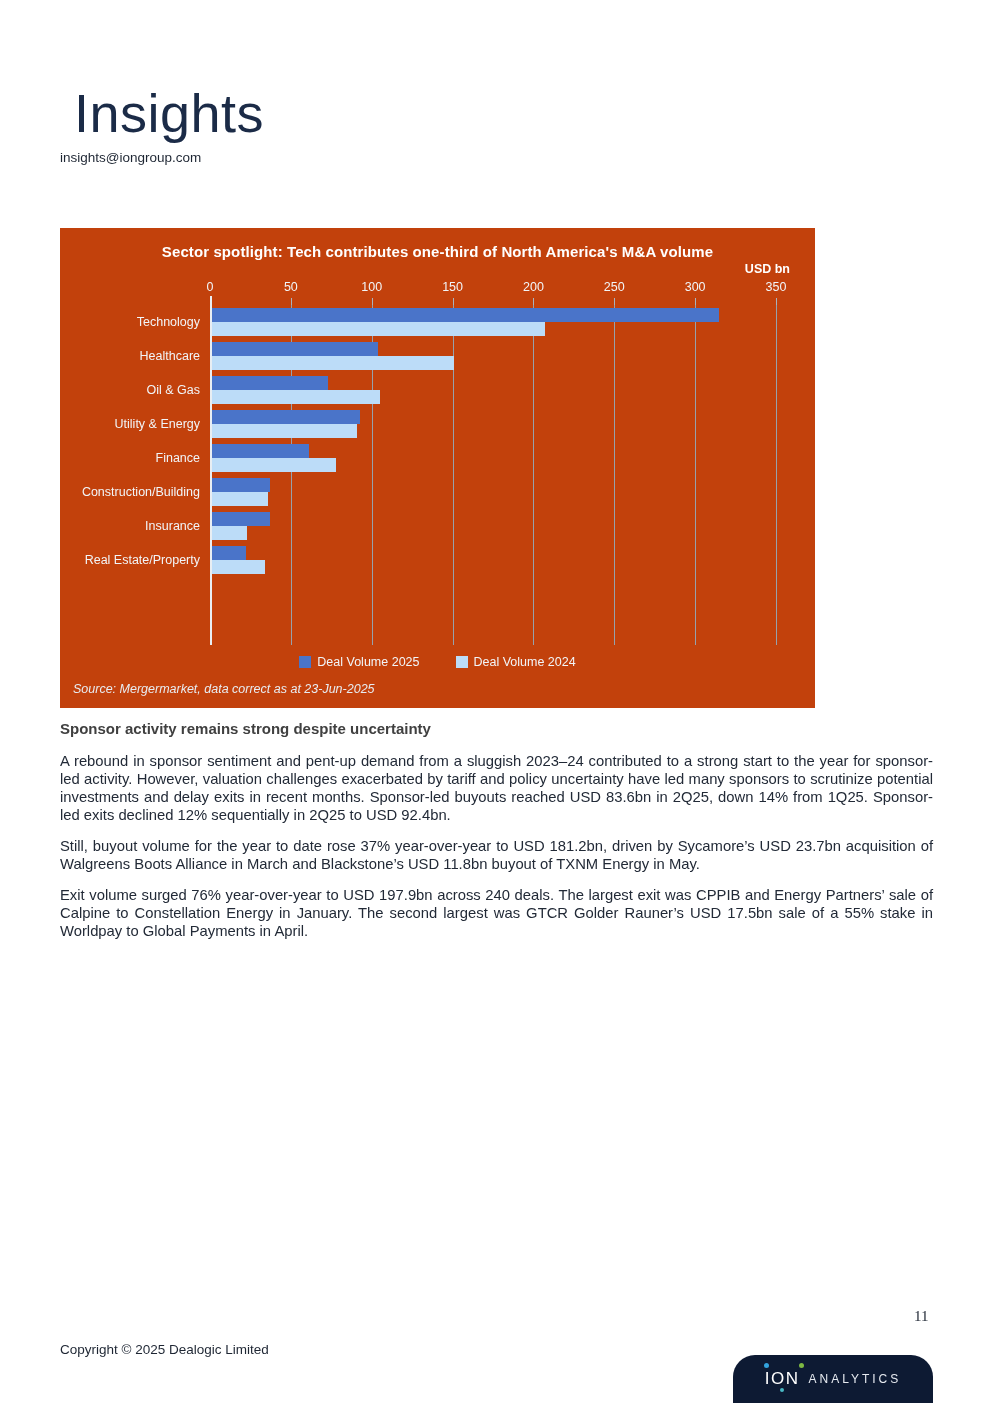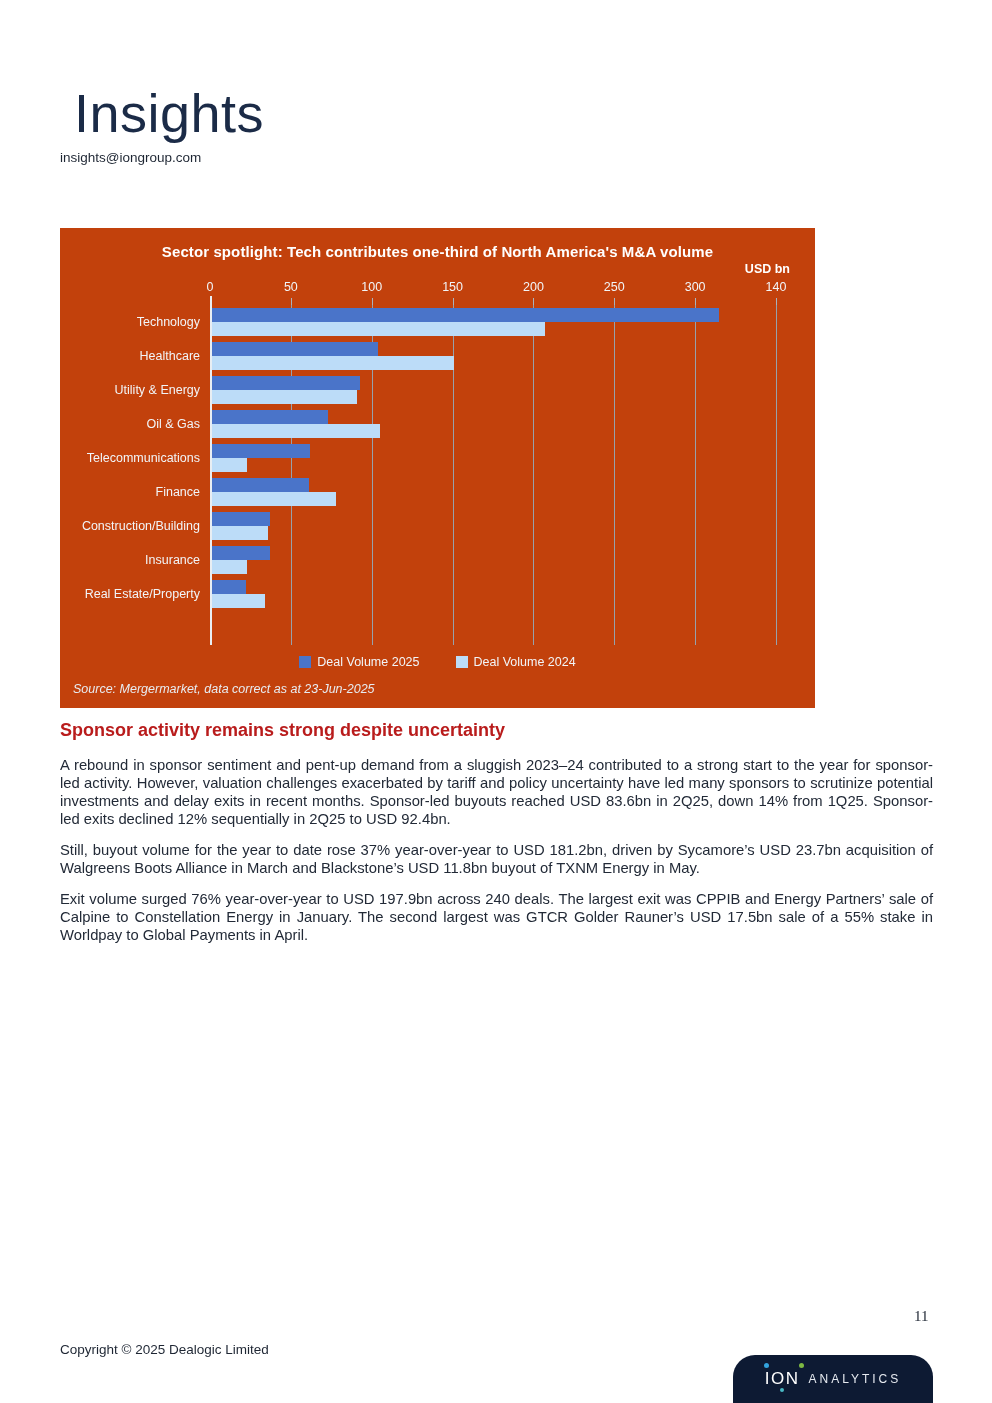--- a/index.html
+++ b/index.html
@@ -55,21 +55,21 @@
   .legend-item { display:flex; align-items:center; gap:6px; }
   .legend-swatch { width:12px; height:12px; display:inline-block; }
   .legend-label { font-size:12.5px; color:#f2f5f8; }
 
   .source {
     position:absolute; left:13px; top:454px; font-size:12.5px; font-style:italic; color:#e8ecf1;
   }
 
   
   .body-copy { position:absolute; left:60px; top:720px; width:873px; }
-  .body-heading { margin:0 0 15px 0; font-size:18px; font-weight:700; color:#b91c1c; }
+  .body-heading { margin:0 0 15px 0; font-size:15px; font-weight:700; color:#404040; }
   .body-copy p { margin:0 0 13px 0; font-size:14.8px; line-height:18px; text-align:justify; color:#222a37; }
 
   
   .copyright { position:absolute; left:60px; top:1342px; font-size:13.5px; color:#1e2633; }
   .page-num { position:absolute; left:914px; top:1308px; font-size:15px; color:#1e2633; font-family:"Liberation Serif", serif; }
   .logo-badge {
     position:absolute; left:733px; top:1355px; width:200px; height:48px;
     background:#0d1a33; border-radius:22px 22px 0 0;
     display:flex; align-items:center; justify-content:center; gap:9px;
   }
@@ -94,21 +94,21 @@
 
     <div class="plot-wrap">
       <div class="axis-labels" id="axis-labels">
           <span style="left: 0%;">0</span>
           <span style="left: 14.2857%;">50</span>
           <span style="left: 28.5714%;">100</span>
           <span style="left: 42.8571%;">150</span>
           <span style="left: 57.1429%;">200</span>
           <span style="left: 71.4286%;">250</span>
           <span style="left: 85.7143%;">300</span>
-          <span style="left: 100%;">140</span>
+          <span style="left: 100%;">350</span>
         </div>
       <div class="axis-ticks" id="axis-ticks">
           <i style="left: 14.2857%;"></i>
           <i style="left: 28.5714%;"></i>
           <i style="left: 42.8571%;"></i>
           <i style="left: 57.1429%;"></i>
           <i style="left: 71.4286%;"></i>
           <i style="left: 85.7143%;"></i>
           <i style="left: 100%;"></i>
         </div>
@@ -124,33 +124,28 @@
             <div class="row-label">Technology</div>
             <div class="bar s0" style="width: 90%; background: rgb(74, 116, 201);"></div>
             <div class="bar s1" style="width: 59.1429%; background: rgb(188, 220, 248);"></div>
           </div>
           <div class="chart-row">
             <div class="row-label">Healthcare</div>
             <div class="bar s0" style="width: 29.7143%; background: rgb(74, 116, 201);"></div>
             <div class="bar s1" style="width: 43.1429%; background: rgb(188, 220, 248);"></div>
           </div>
           <div class="chart-row">
-            <div class="row-label">Utility &amp; Energy</div>
-            <div class="bar s0" style="width: 26.5714%; background: rgb(74, 116, 201);"></div>
-            <div class="bar s1" style="width: 26%; background: rgb(188, 220, 248);"></div>
-          </div>
-          <div class="chart-row">
             <div class="row-label">Oil &amp; Gas</div>
             <div class="bar s0" style="width: 20.8571%; background: rgb(74, 116, 201);"></div>
             <div class="bar s1" style="width: 30%; background: rgb(188, 220, 248);"></div>
           </div>
           <div class="chart-row">
-            <div class="row-label">Telecommunications</div>
-            <div class="bar s0" style="width: 17.7143%; background: rgb(74, 116, 201);"></div>
-            <div class="bar s1" style="width: 6.57143%; background: rgb(188, 220, 248);"></div>
+            <div class="row-label">Utility &amp; Energy</div>
+            <div class="bar s0" style="width: 26.5714%; background: rgb(74, 116, 201);"></div>
+            <div class="bar s1" style="width: 26%; background: rgb(188, 220, 248);"></div>
           </div>
           <div class="chart-row">
             <div class="row-label">Finance</div>
             <div class="bar s0" style="width: 17.4286%; background: rgb(74, 116, 201);"></div>
             <div class="bar s1" style="width: 22.2857%; background: rgb(188, 220, 248);"></div>
           </div>
           <div class="chart-row">
             <div class="row-label">Construction/Building</div>
             <div class="bar s0" style="width: 10.5714%; background: rgb(74, 116, 201);"></div>
             <div class="bar s1" style="width: 10.2857%; background: rgb(188, 220, 248);"></div>

